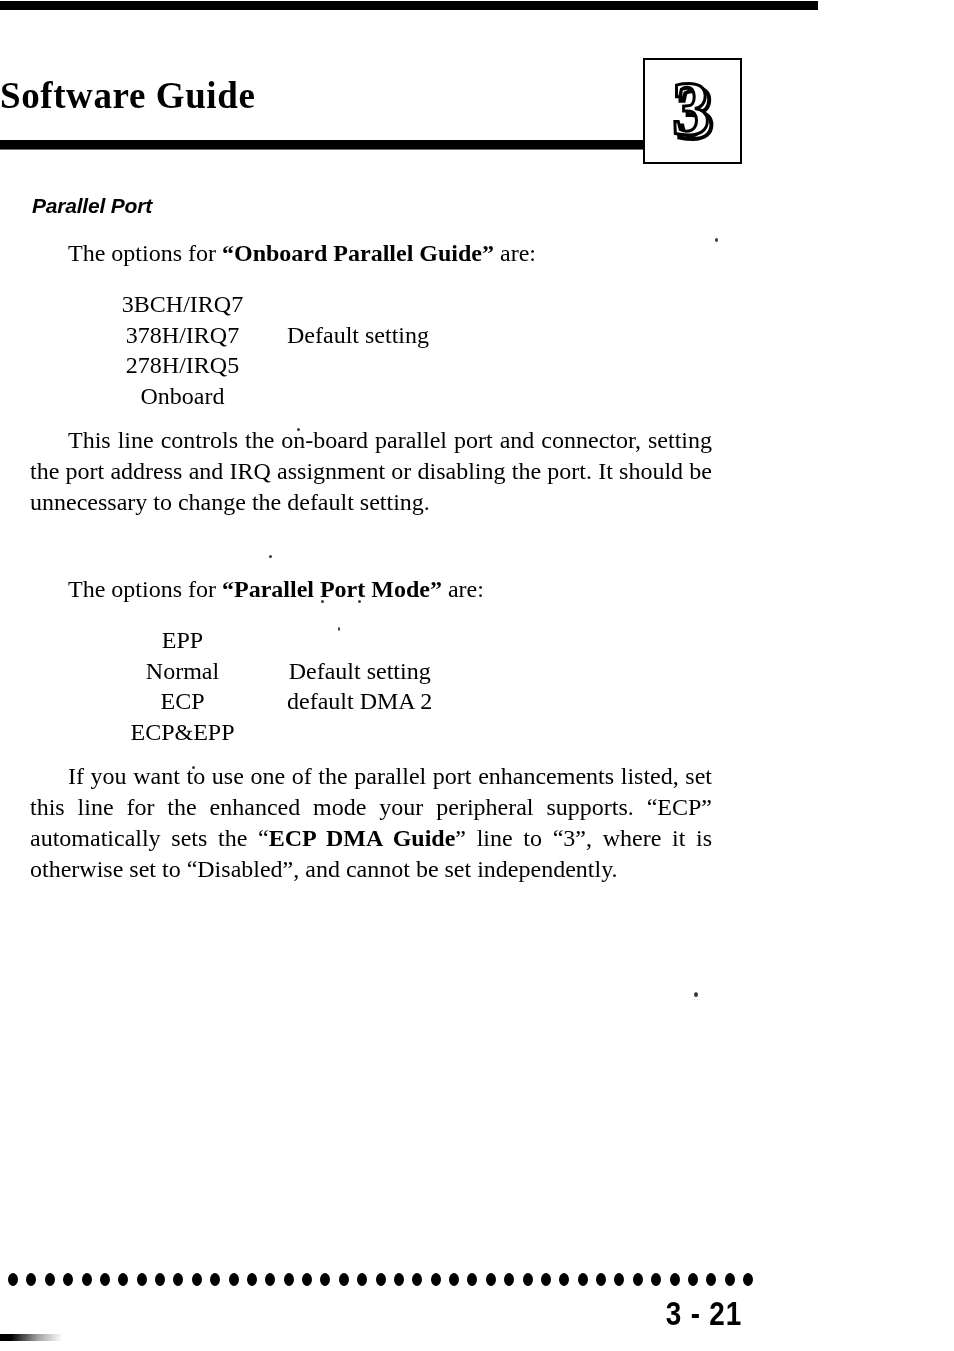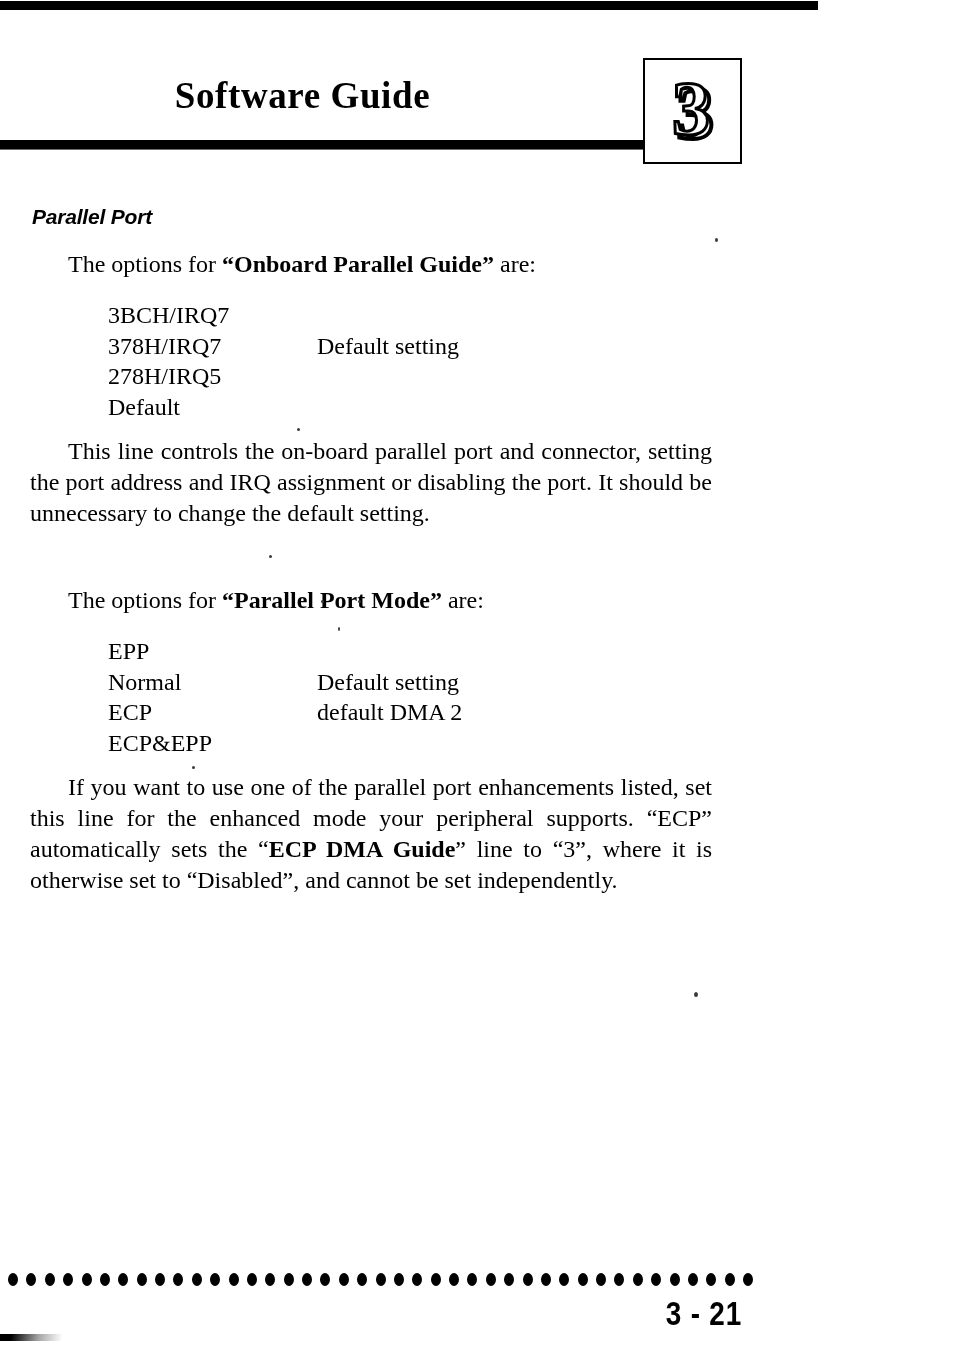--- a/index.html
+++ b/index.html
@@ -33,21 +33,21 @@
     left: 0;
     top: 52px;
     width: 954px;
     height: 110px;
   }
   .header-title {
     position: absolute;
     left: 0;
     top: 22px;
     width: 605px;
-    text-align: center;
+    text-align: left;
     font-family: "Liberation Serif", "DejaVu Serif", serif;
     font-weight: bold;
     font-size: 37px;
     letter-spacing: 0.6px;
     line-height: 44px;
     color: #000000;
   }
   .header-rule {
     position: absolute;
     left: 0;
@@ -90,21 +90,21 @@
   .chapter-num text {
     font-family: "Liberation Serif", "DejaVu Serif", serif;
     font-weight: bold;
     font-size: 76px;
   }
 
   
   .content {
     position: absolute;
     left: 0;
-    top: 205px;
+    top: 194px;
     width: 954px;
   }
 
   .section {
     position: relative;
   }
 
   .section-heading {
     font-family: "Liberation Sans", "DejaVu Sans", sans-serif;
     font-weight: bold;
@@ -119,22 +119,23 @@
     font-size: 24px;
     line-height: 31px;
     margin: 20px 0 0 68px;
     color: #000000;
   }
   .lead b {
     font-weight: bold;
   }
 
   .options {
-    margin: 20px 0 0 108px;
+    margin: 20px 0 0 78px;
     border-collapse: collapse;
+    text-align: center;
   }
   .options td {
     font-size: 24px;
     line-height: 30.5px;
     padding: 0;
     vertical-align: top;
     white-space: nowrap;
     color: #000000;
   }
   .options td.opt-name {
@@ -248,21 +249,21 @@
         </tr>
         <tr>
           <td class="opt-name">378H/IRQ7</td>
           <td>Default setting</td>
         </tr>
         <tr>
           <td class="opt-name">278H/IRQ5</td>
           <td></td>
         </tr>
         <tr>
-          <td class="opt-name">Default</td>
+          <td class="opt-name">Onboard</td>
           <td></td>
         </tr>
       </tbody>
     </table>
 
     <p class="para">This line controls the on-board parallel port and connector, setting the port address and IRQ assignment or disabling the port. It should be unnecessary to change the default setting.</p>
   </div>
 
   <div class="gap-between-sections"></div>
 

